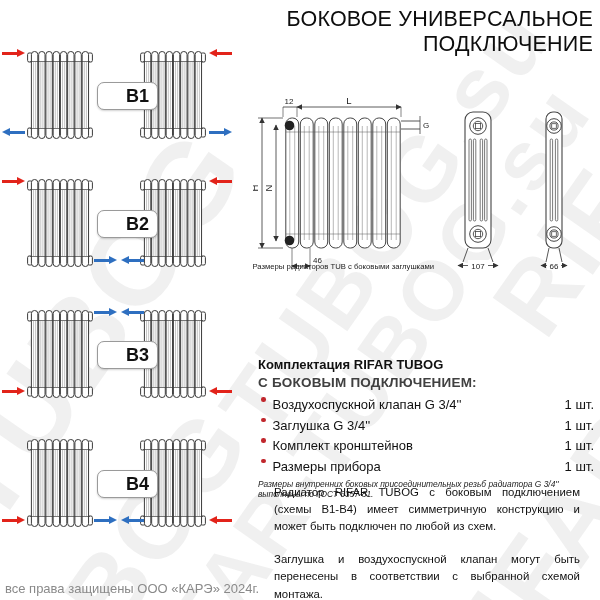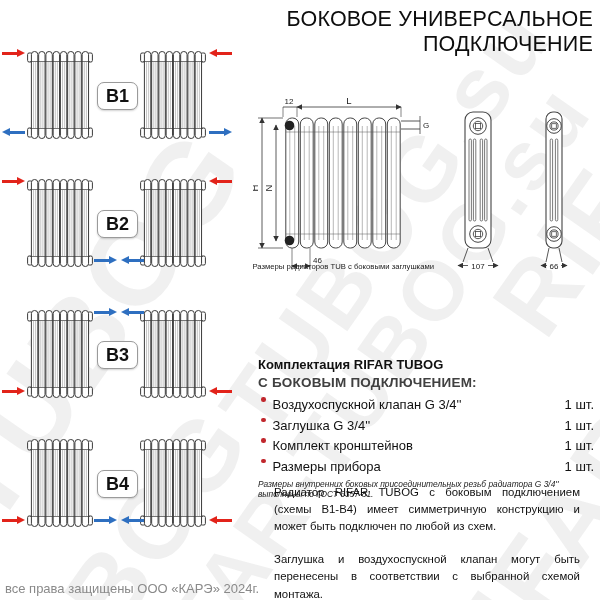--- a/index.html
+++ b/index.html
@@ -18,21 +18,21 @@
   .title{position:absolute;top:7px;right:7px;z-index:2;text-align:right;
          font-size:21.5px;font-weight:400;line-height:1.16;color:#0d0d0d;letter-spacing:.2px;}
   
   .scheme-row{position:absolute;left:0;width:234px;height:92px;z-index:2;}
   .row-b1{top:49px}.row-b2{top:177px}.row-b3{top:308px}.row-b4{top:437px}
   .rad{position:absolute;top:0;width:66px;height:92px;}
   .rad-left{left:27px}.rad-right{left:140px}
   .scheme-label{position:absolute;left:97px;top:33px;width:39px;height:26px;background:#fff;
       border:1.5px solid #9a9a9a;border-radius:7px;box-shadow:0 1px 2px rgba(0,0,0,.18);
       display:flex;align-items:center;justify-content:center;
-      font-size:18px;font-weight:800;color:#111;}
+      font-size:18px;font-weight:800;color:#111;padding-left:20px;}
   
   .arrow{position:absolute;width:23px;height:9px;}
   .arrow.red{color:#e2231a}.arrow.blue{color:#2e6fc0}
   .arrow::before{content:"";position:absolute;top:3.4px;height:2.2px;background:currentColor;}
   .arrow.pt-right::before{left:0;right:7px;}
   .arrow.pt-left::before{left:7px;right:0;}
   .arrow::after{content:"";position:absolute;top:0;width:0;height:0;
       border-top:4.5px solid transparent;border-bottom:4.5px solid transparent;}
   .arrow.pt-right::after{right:0;border-left:8px solid currentColor;}
   .arrow.pt-left::after{left:0;border-right:8px solid currentColor;}

